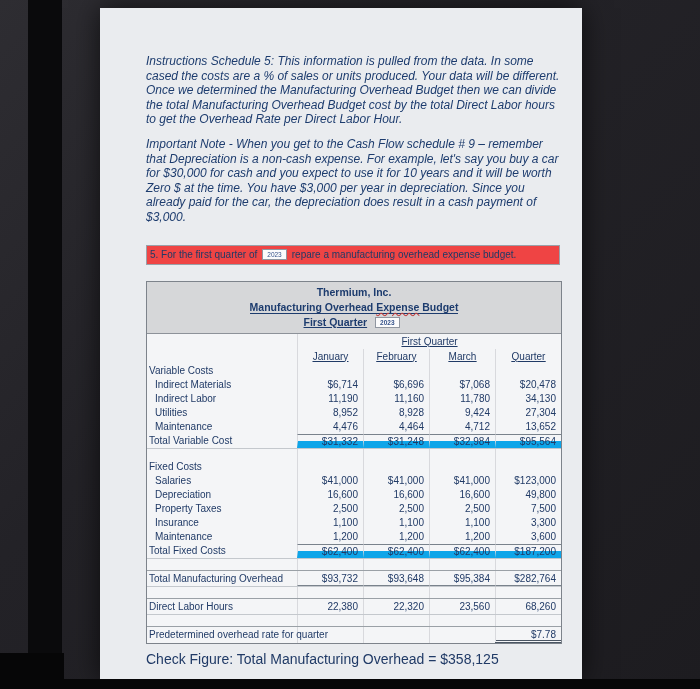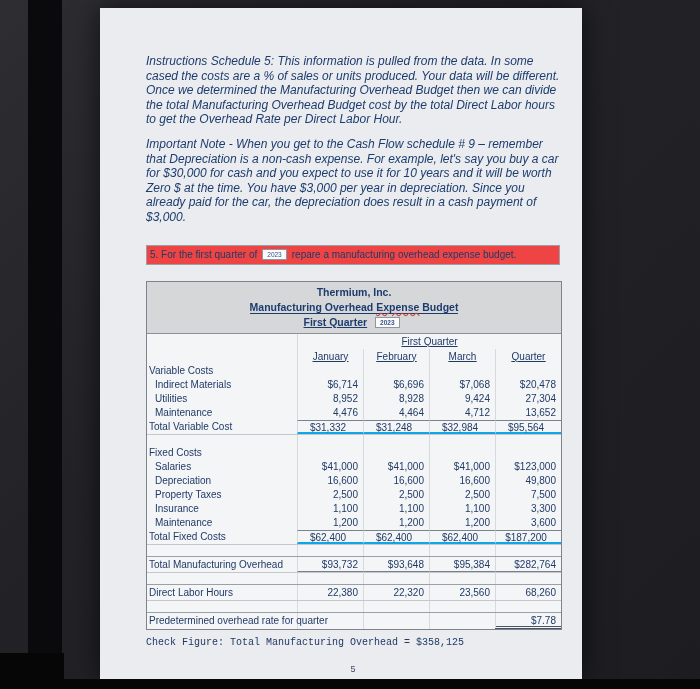--- a/index.html
+++ b/index.html
@@ -44,27 +44,27 @@
   .trow{display:flex;height:14px;line-height:14px;}
   .cell{box-sizing:border-box;}
   .lbl{width:150px;padding-left:2px;white-space:nowrap;overflow:visible;text-align:left;}
   .val{width:66px;text-align:right;padding-right:5px;border-left:1px solid rgba(130,136,144,.25);}
   .thead-group{height:15px;line-height:15px;}
   .group{width:264px;text-align:center;text-decoration:underline;border-left:1px solid rgba(130,136,144,.25);}
   .thead{height:15px;line-height:15px;text-decoration:underline;}
   .head{text-align:center;text-decoration:underline;padding-right:0;}
   .item .lbl{padding-left:8px;}
   .blank{height:11px;border-top:1px solid #c4c8cd;}
-  .total .val{border-top:1px solid #79828c;border-bottom:2px solid #0ea5e9;text-align:center;}
+  .total .val{border-top:1px solid #79828c;border-bottom:7px solid #0ea5e9;}
   .grand{border-top:1px solid #9aa0a6;height:15px;line-height:15px;}
   .grand .val{border-bottom:1px solid #79828c;}
   .dlh{border-top:1px solid #9aa0a6;height:15px;line-height:15px;}
   .rate{border-top:1px solid #9aa0a6;height:16px;line-height:15px;}
   .rate .val:last-child{border-bottom:3px double #4a5563;}
-  .check{font-size:10px;color:#203a66;margin:7px 0 0 0;font-family:Liberation Mono, monospace;}
+  .check{font-size:14px;color:#203a66;margin:7px 0 0 0;}
   .pagenum{text-align:center;font-size:9px;color:#3a4a66;margin-top:16px;}
 </style>
 </head>
 <body>
 
 <div class="left-band"></div>
 
 <div class="page">
   <div class="content">
 
@@ -111,20 +111,27 @@
             <div class="cell val"></div>
           </div>
           <div class="trow item">
             <div class="cell lbl">Indirect Materials</div>
             <div class="cell val">$6,714</div>
             <div class="cell val">$6,696</div>
             <div class="cell val">$7,068</div>
             <div class="cell val">$20,478</div>
           </div>
           <div class="trow item">
+            <div class="cell lbl">Indirect Labor</div>
+            <div class="cell val">11,190</div>
+            <div class="cell val">11,160</div>
+            <div class="cell val">11,780</div>
+            <div class="cell val">34,130</div>
+          </div>
+          <div class="trow item">
             <div class="cell lbl">Utilities</div>
             <div class="cell val">8,952</div>
             <div class="cell val">8,928</div>
             <div class="cell val">9,424</div>
             <div class="cell val">27,304</div>
           </div>
           <div class="trow item">
             <div class="cell lbl">Maintenance</div>
             <div class="cell val">4,476</div>
             <div class="cell val">4,464</div>

